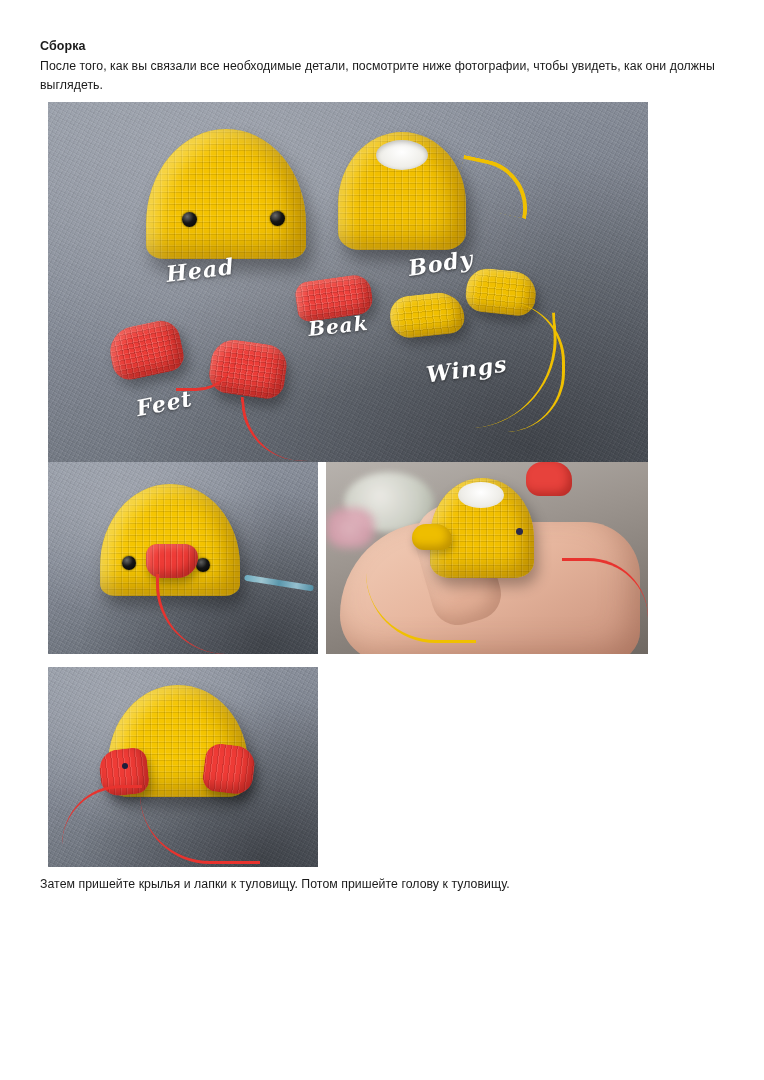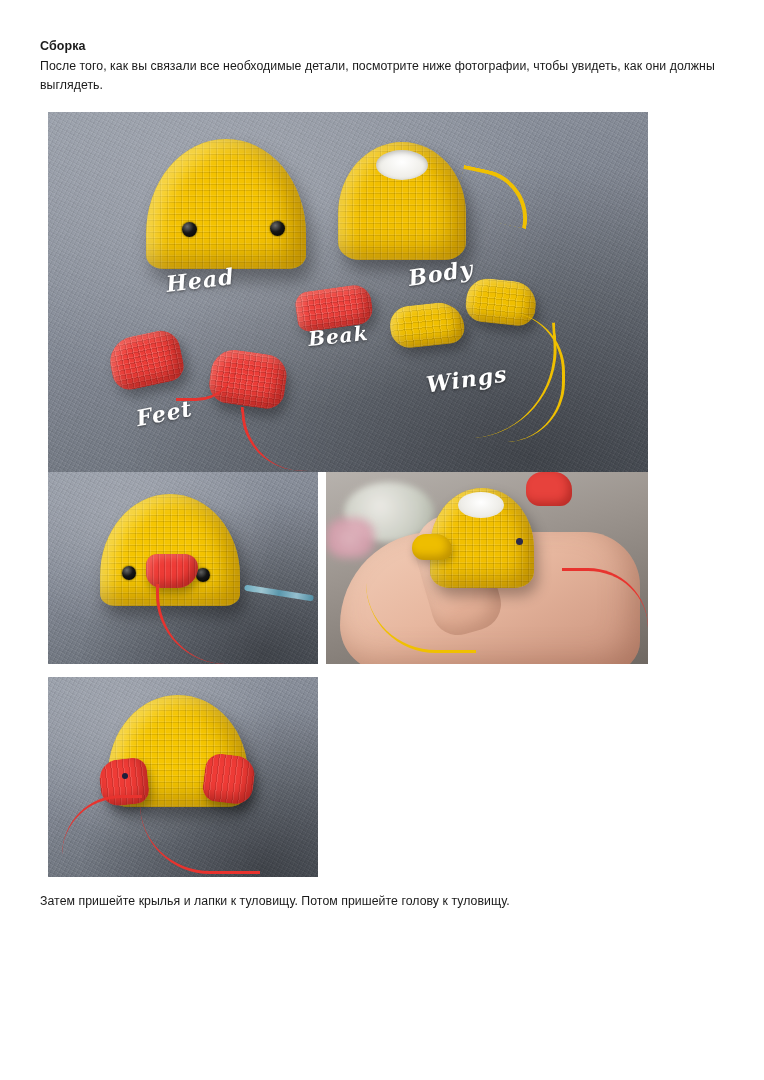--- a/index.html
+++ b/index.html
@@ -93,21 +93,21 @@
   }
 </style>
 </head>
 <body>
 
 <div class="page">
   <div class="content">
 
     <div class="heading">Сборка</div>
 
-    <p class="para para-block" style="margin-bottom:18px;">После того, как вы связали все необходимые детали, посмотрите ниже фотографии, чтобы увидеть, как они должны выглядеть.</p>
+    <p class="para para-block" style="margin-bottom:8px;">После того, как вы связали все необходимые детали, посмотрите ниже фотографии, чтобы увидеть, как они должны выглядеть.</p>
 
     <div class="photo" style="width:600px;height:360px;margin-left:8px;">
       <div class="fabric"></div>
       <div class="shade"></div>
 
       <div style="position:absolute;left:98px;top:27px;width:160px;height:130px;">
         <div class="yellowtex" style="position:absolute;inset:0;border-radius:80px 80px 18px 18px / 95px 95px 14px 14px;
              background-color:#f4c200;
              box-shadow: inset -14px -10px 26px rgba(120,80,0,0.45), inset 10px 8px 18px rgba(255,240,150,0.55), 6px 12px 18px rgba(0,0,0,0.35);"></div>
         <div class="eye" style="left:36px;top:83px;width:15px;height:15px;"></div>
@@ -232,16 +232,16 @@
            background-image:repeating-linear-gradient(90deg, rgba(0,0,0,0.12) 0 1px, rgba(255,255,255,0.12) 1px 2px, rgba(0,0,0,0) 2px 6px);
            box-shadow: inset -5px -6px 12px rgba(130,20,15,0.5), 3px 6px 10px rgba(0,0,0,0.3);transform:rotate(-6deg);"></div>
       <div style="position:absolute;left:156px;top:78px;width:50px;height:48px;border-radius:16px 20px 18px 14px;background:#ee3b36;
            background-image:repeating-linear-gradient(90deg, rgba(0,0,0,0.12) 0 1px, rgba(255,255,255,0.12) 1px 2px, rgba(0,0,0,0) 2px 6px);
            box-shadow: inset -5px -6px 12px rgba(130,20,15,0.5), 3px 6px 10px rgba(0,0,0,0.3);transform:rotate(7deg);"></div>
       <div style="position:absolute;left:74px;top:96px;width:6px;height:6px;border-radius:50%;background:#1f1f3c;"></div>
       <div style="position:absolute;left:14px;top:118px;width:80px;height:60px;border-top:3px solid #e8332e;border-radius:60px 0 0 0;"></div>
       <div style="position:absolute;left:92px;top:124px;width:120px;height:70px;border-bottom:3px solid #e8332e;border-radius:0 0 0 70px;"></div>
     </div>
 
-    <p class="para" style="margin-top:15px;">Затем пришейте крылья и лапки к туловищу. Потом пришейте голову к туловищу.</p>
+    <p class="para" style="margin-top:8px;">Затем пришейте крылья и лапки к туловищу. Потом пришейте голову к туловищу.</p>
 
   </div>
 </div>
 
 </body></html>

